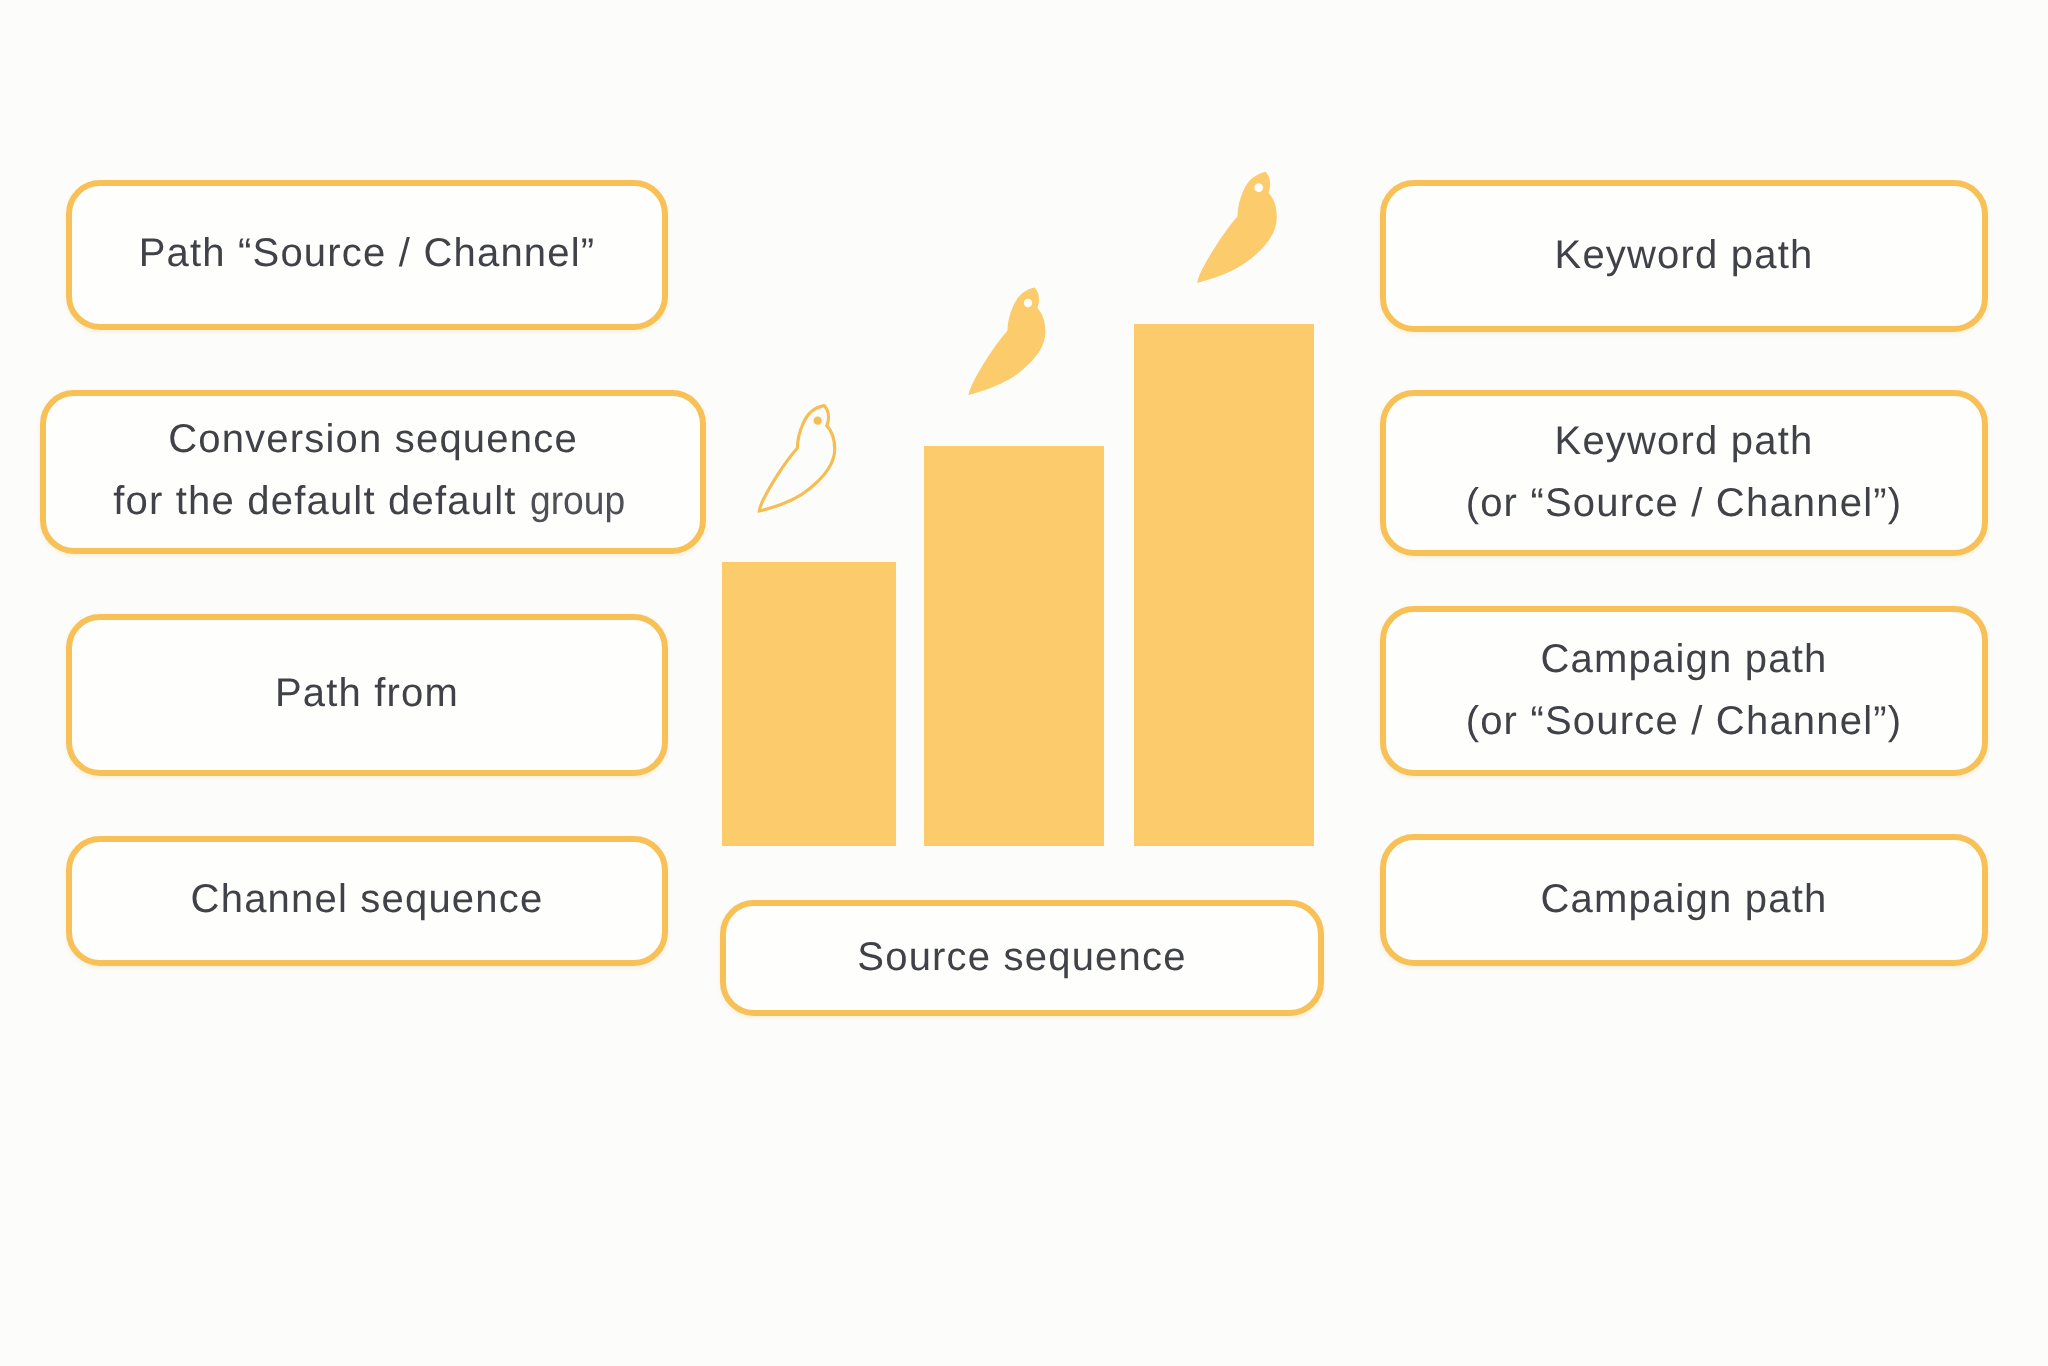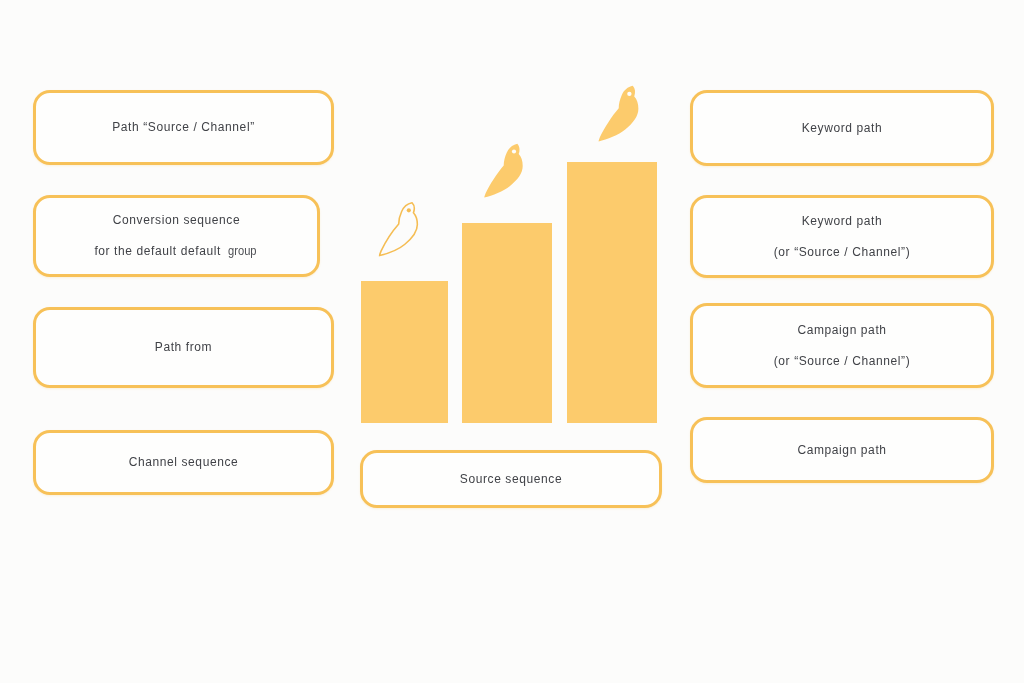--- a/index.html
+++ b/index.html
@@ -19,39 +19,39 @@
     border: 3px solid #f7c158;
     border-radius: 17px;
     background: #fefefd;
     box-shadow: 0 1px 2px rgba(246, 190, 85, 0.18);
     display: flex;
     flex-direction: column;
     align-items: center;
     justify-content: center;
     text-align: center;
     color: #404247;
-    font-size: 12px;
+    font-size: 20px;
     letter-spacing: 0.6px;
     line-height: 31px;
   }
   .line { display: block; white-space: nowrap; }
   .alt-word {
     display: inline-block;
     margin-left: 7px;
     transform: scaleX(0.93);
     transform-origin: left center;
     letter-spacing: 0;
     opacity: 0.92;
   }
 
   
   .b-l1 { left: 33px;  top: 90px;  width: 301px; height: 75px; }
-  .b-l2 { left: 33px;  top: 195px; width: 287px; height: 82px; align-items: center; }
+  .b-l2 { left: 20px;  top: 195px; width: 333px; height: 82px; align-items: center; }
   .b-l3 { left: 33px;  top: 307px; width: 301px; height: 81px; }
-  .b-l4 { left: 33px;  top: 418px; width: 301px; height: 65px; margin-top: 12px; }
+  .b-l4 { left: 33px;  top: 418px; width: 301px; height: 65px; }
   
   .b-r1 { left: 690px; top: 90px;  width: 304px; height: 76px; }
   .b-r2 { left: 690px; top: 195px; width: 304px; height: 83px; }
   .b-r3 { left: 690px; top: 303px; width: 304px; height: 85px; }
   .b-r4 { left: 690px; top: 417px; width: 304px; height: 66px; }
   
   .b-mid { left: 360px; top: 450px; width: 302px; height: 58px; align-items: center; }
 
   
   .bar { position: absolute; background: #fccb6c; }

